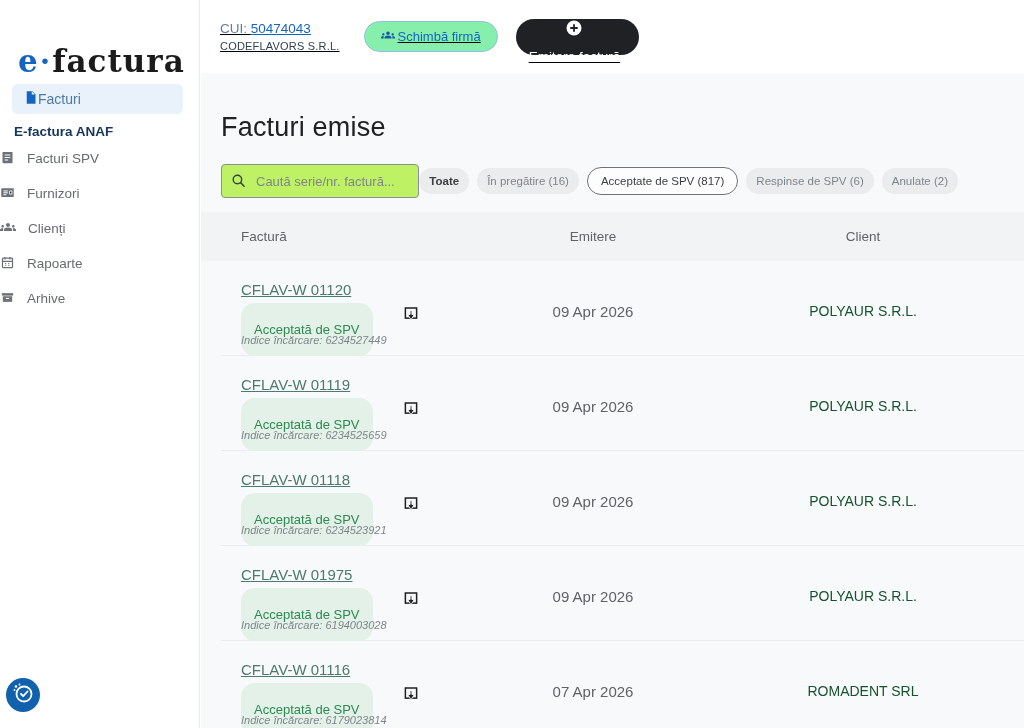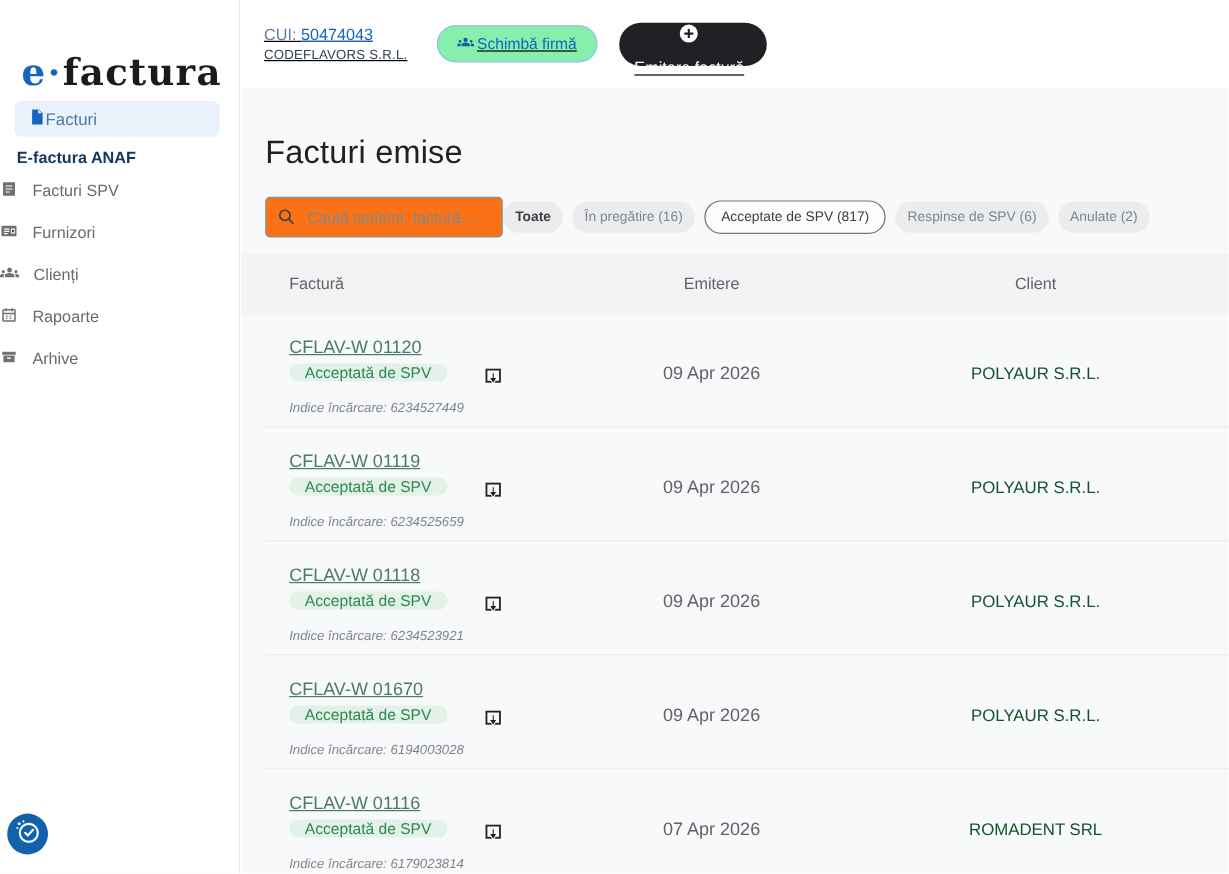--- a/index.html
+++ b/index.html
@@ -43,21 +43,21 @@
               font-family:"Liberation Sans", sans-serif;flex-direction:column; }
 
   
   .main { position:absolute; left:201px; top:73px; right:0; bottom:0; background:#f8f9fa; }
   .page-title { position:absolute; left:20px; top:39px; font-size:27px; font-weight:400;
                 color:#202124; letter-spacing:.2px; }
   .controls { position:absolute; left:20px; right:66px; top:91px; height:34px;
               display:flex; align-items:center; }
   .search { position:relative; width:239px; height:34px; }
   .search input { width:100%; height:100%; border:1px solid #8a9096; border-radius:4px;
-                  background:#f97316; padding:0 10px 0 34px; font-size:13px; color:#202124;
+                  background:#bef264; padding:0 10px 0 34px; font-size:13px; color:#202124;
                   font-family:"Liberation Sans", sans-serif; outline:none; }
   .search input::placeholder { color:#80868b; }
   .search .mag { position:absolute; left:9px; top:8px; color:#3c4043; }
   .chips { margin-left:auto; display:flex; align-items:center; gap:8px; white-space:nowrap; }
   .chip { height:26px; padding:0 10px; border-radius:13px; background:#ebecee; border:none;
           color:#7e858c; font-size:11.5px; display:flex; align-items:center; cursor:pointer;
           font-family:"Liberation Sans", sans-serif; }
   .chip.first { color:#3c4043; font-weight:bold; }
   .chip.selected { background:#fdfdfd; border:1px solid #6f7478; color:#3c4043; font-weight:500;
                    height:28px; border-radius:15px; padding:0 13px; }
@@ -68,21 +68,21 @@
   .th-factura { left:40px; }
   .th-emitere { left:392px; transform:translateX(-50%); }
   .th-client  { left:662px; transform:translateX(-50%); }
 
   .rows { position:absolute; left:20px; right:0; top:188px; }
   .row { position:relative; height:95px; border-bottom:1px solid #ececee; }
   .serie { position:absolute; left:20px; top:20px; font-size:15px; color:#4d7a6e;
            text-decoration:underline; }
   .badge-line { position:absolute; left:20px; top:42px; display:flex; align-items:center; }
   .badge { background:#e3f1e8; color:#2c8a50; font-size:13px; font-weight:500;
-           padding:0 13px; border-radius:14px; }
+           padding:19px 13px; border-radius:14px; }
   .dl { position:absolute; left:160px; top:1px; width:20px; height:20px; color:#1f2023;
         cursor:pointer; display:flex; align-items:center; justify-content:center; }
   .indice { position:absolute; left:20px; top:73px; font-size:11px; font-style:italic;
             color:#7f858c; }
   .cell-emitere { position:absolute; left:372px; top:50px; transform:translate(-50%,-50%);
                   font-size:15px; color:#5f6368; }
   .cell-client  { position:absolute; left:642px; top:50px; transform:translate(-50%,-50%);
                   font-size:14px; color:#14532d; }
 </style>
 </head>
@@ -266,21 +266,21 @@
                 <path d="M10.8 7.5h2.4v5.2h3.2L12 19.5l-4.4-6.8h3.2z" fill="currentColor" stroke="#f8f9fa" stroke-width="1.2"></path>
               </svg>
           </span>
         </div>
         <div class="indice"><span>Indice încărcare:</span> <span>6234523921</span></div>
         <div class="cell-emitere">09 Apr 2026</div>
         <div class="cell-client">POLYAUR S.R.L.</div>
       </div>
 
       <div class="row">
-        <a href="#" class="serie">CFLAV-W 01670</a>
+        <a href="#" class="serie">CFLAV-W 01975</a>
         <div class="badge-line">
           <span class="badge">Acceptată de SPV</span>
           <span class="dl">
             <svg width="18" height="18" viewBox="0 0 24 24">
                 <rect x="4.5" y="4" width="15" height="13.5" fill="none" stroke="currentColor" stroke-width="2"></rect>
                 <path d="M10.8 7.5h2.4v5.2h3.2L12 19.5l-4.4-6.8h3.2z" fill="currentColor" stroke="#f8f9fa" stroke-width="1.2"></path>
               </svg>
           </span>
         </div>
         <div class="indice"><span>Indice încărcare:</span> <span>6194003028</span></div>

